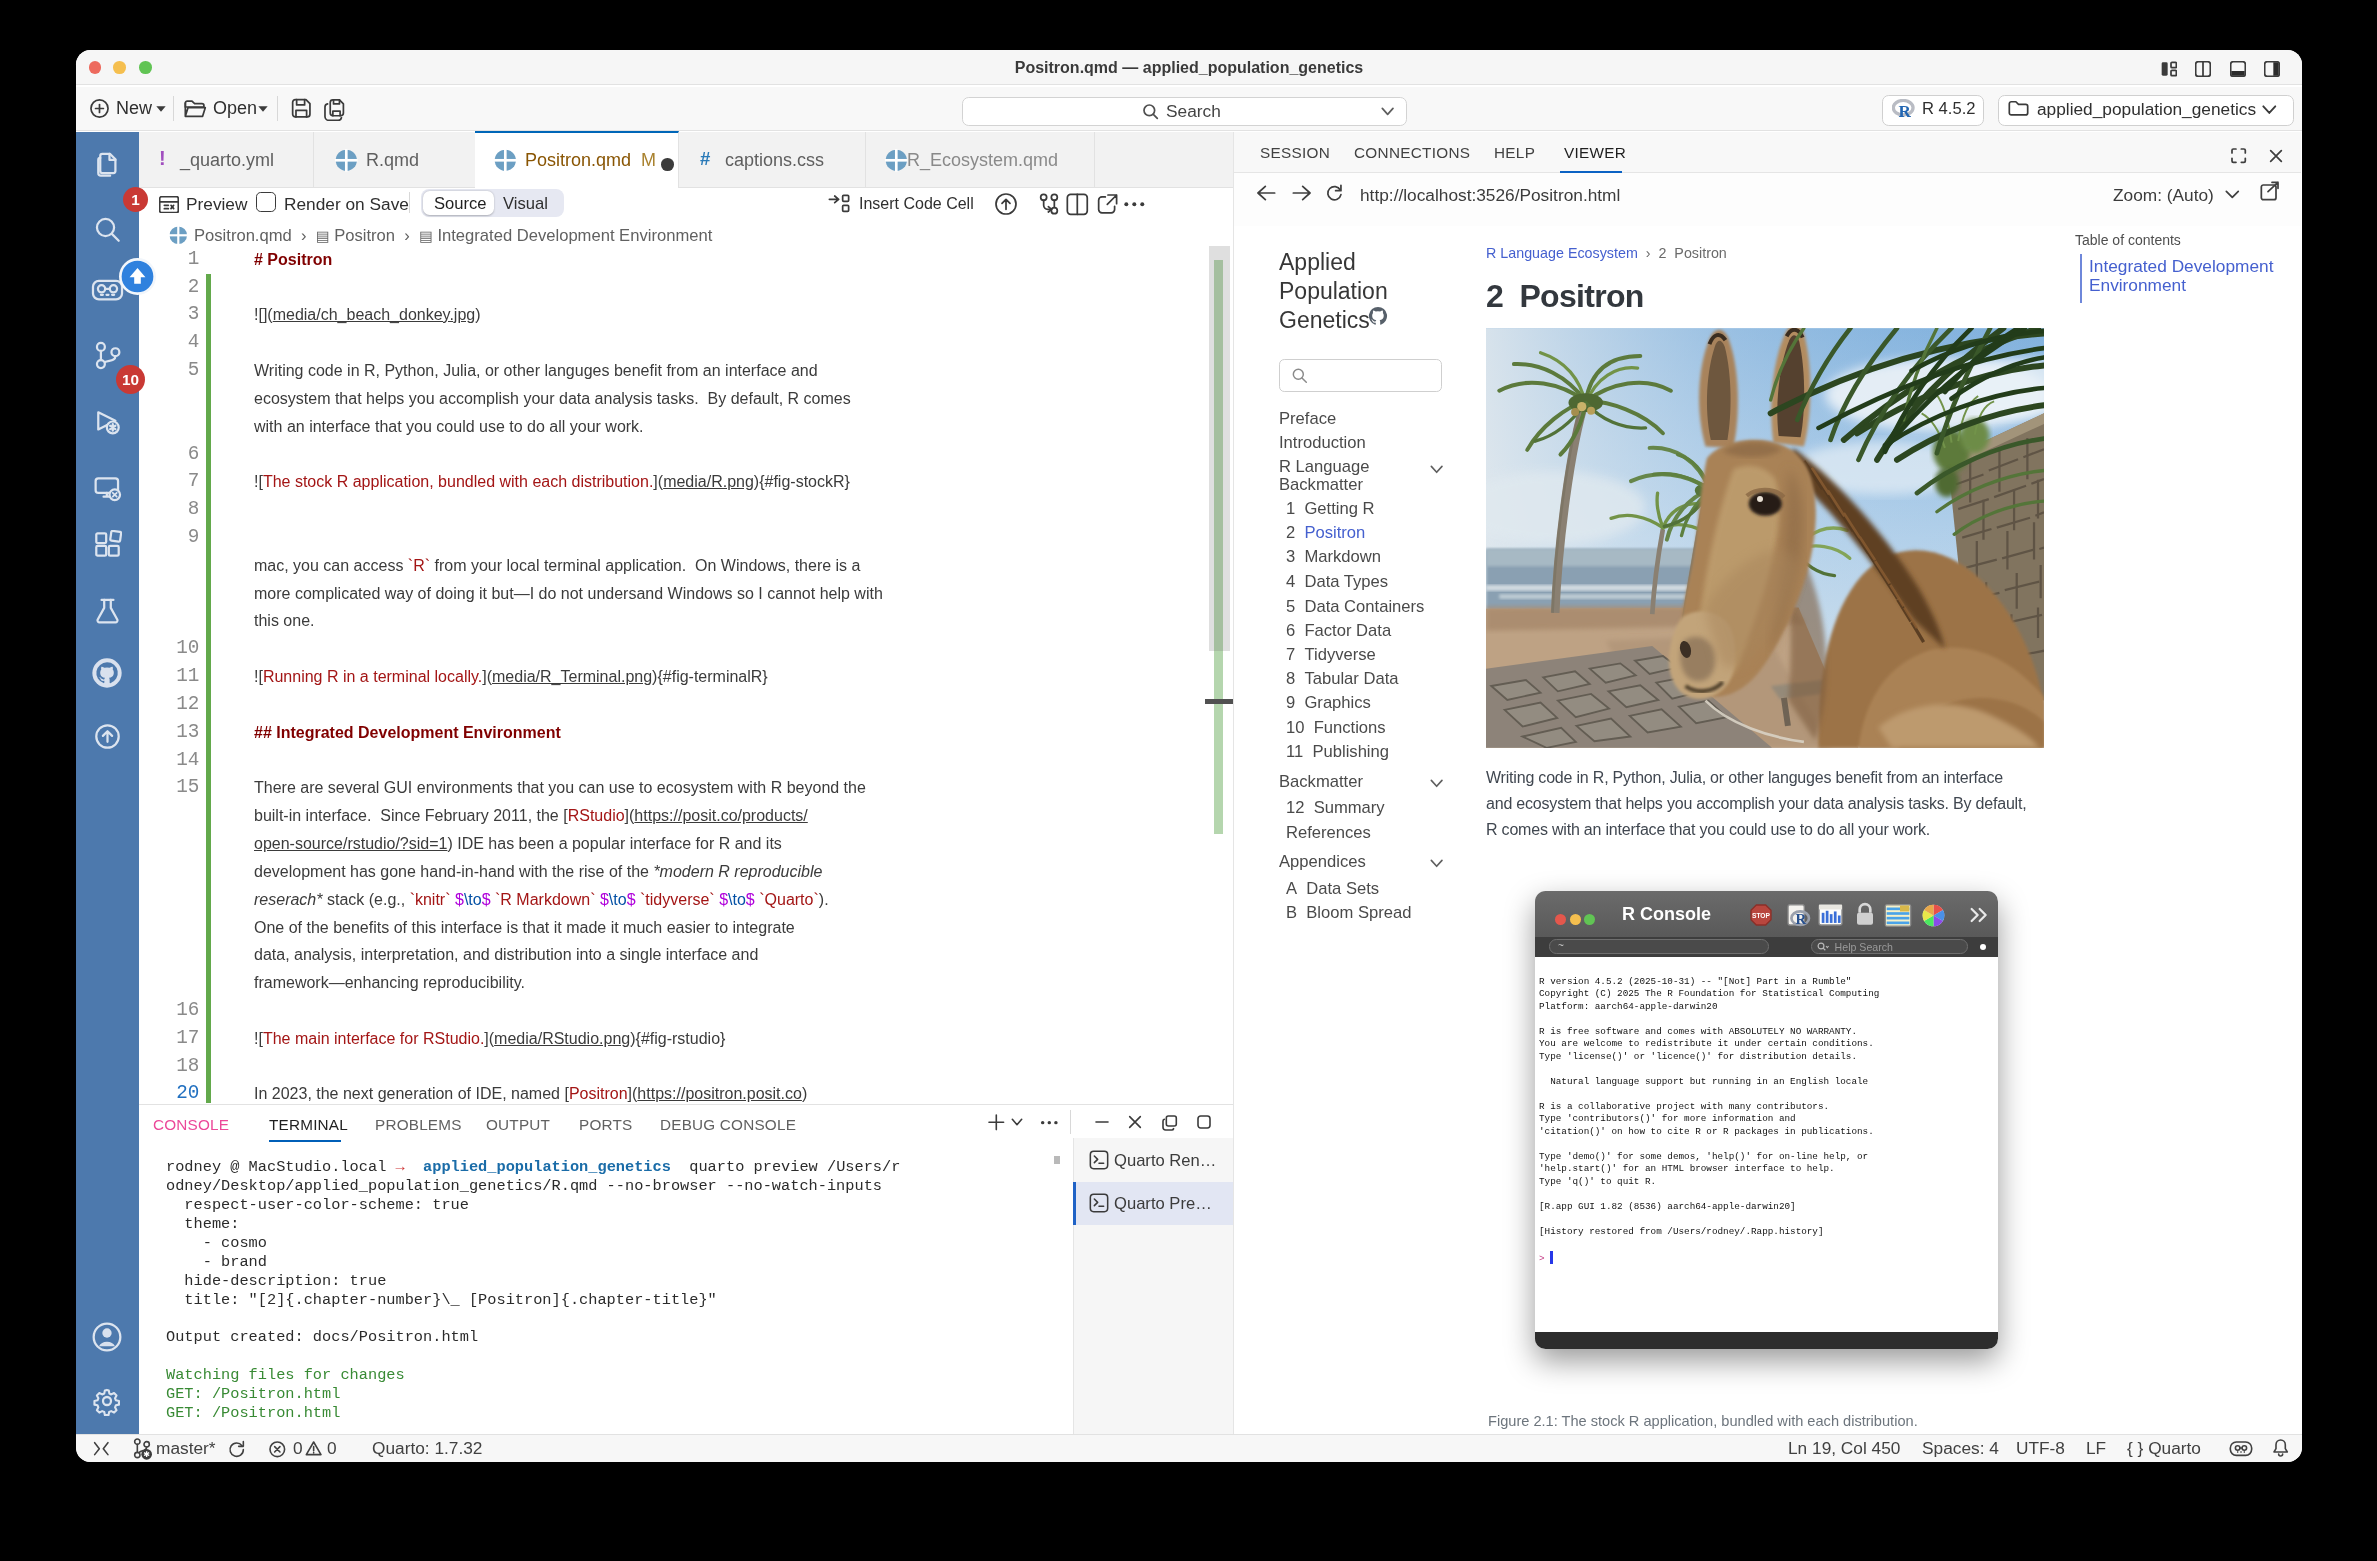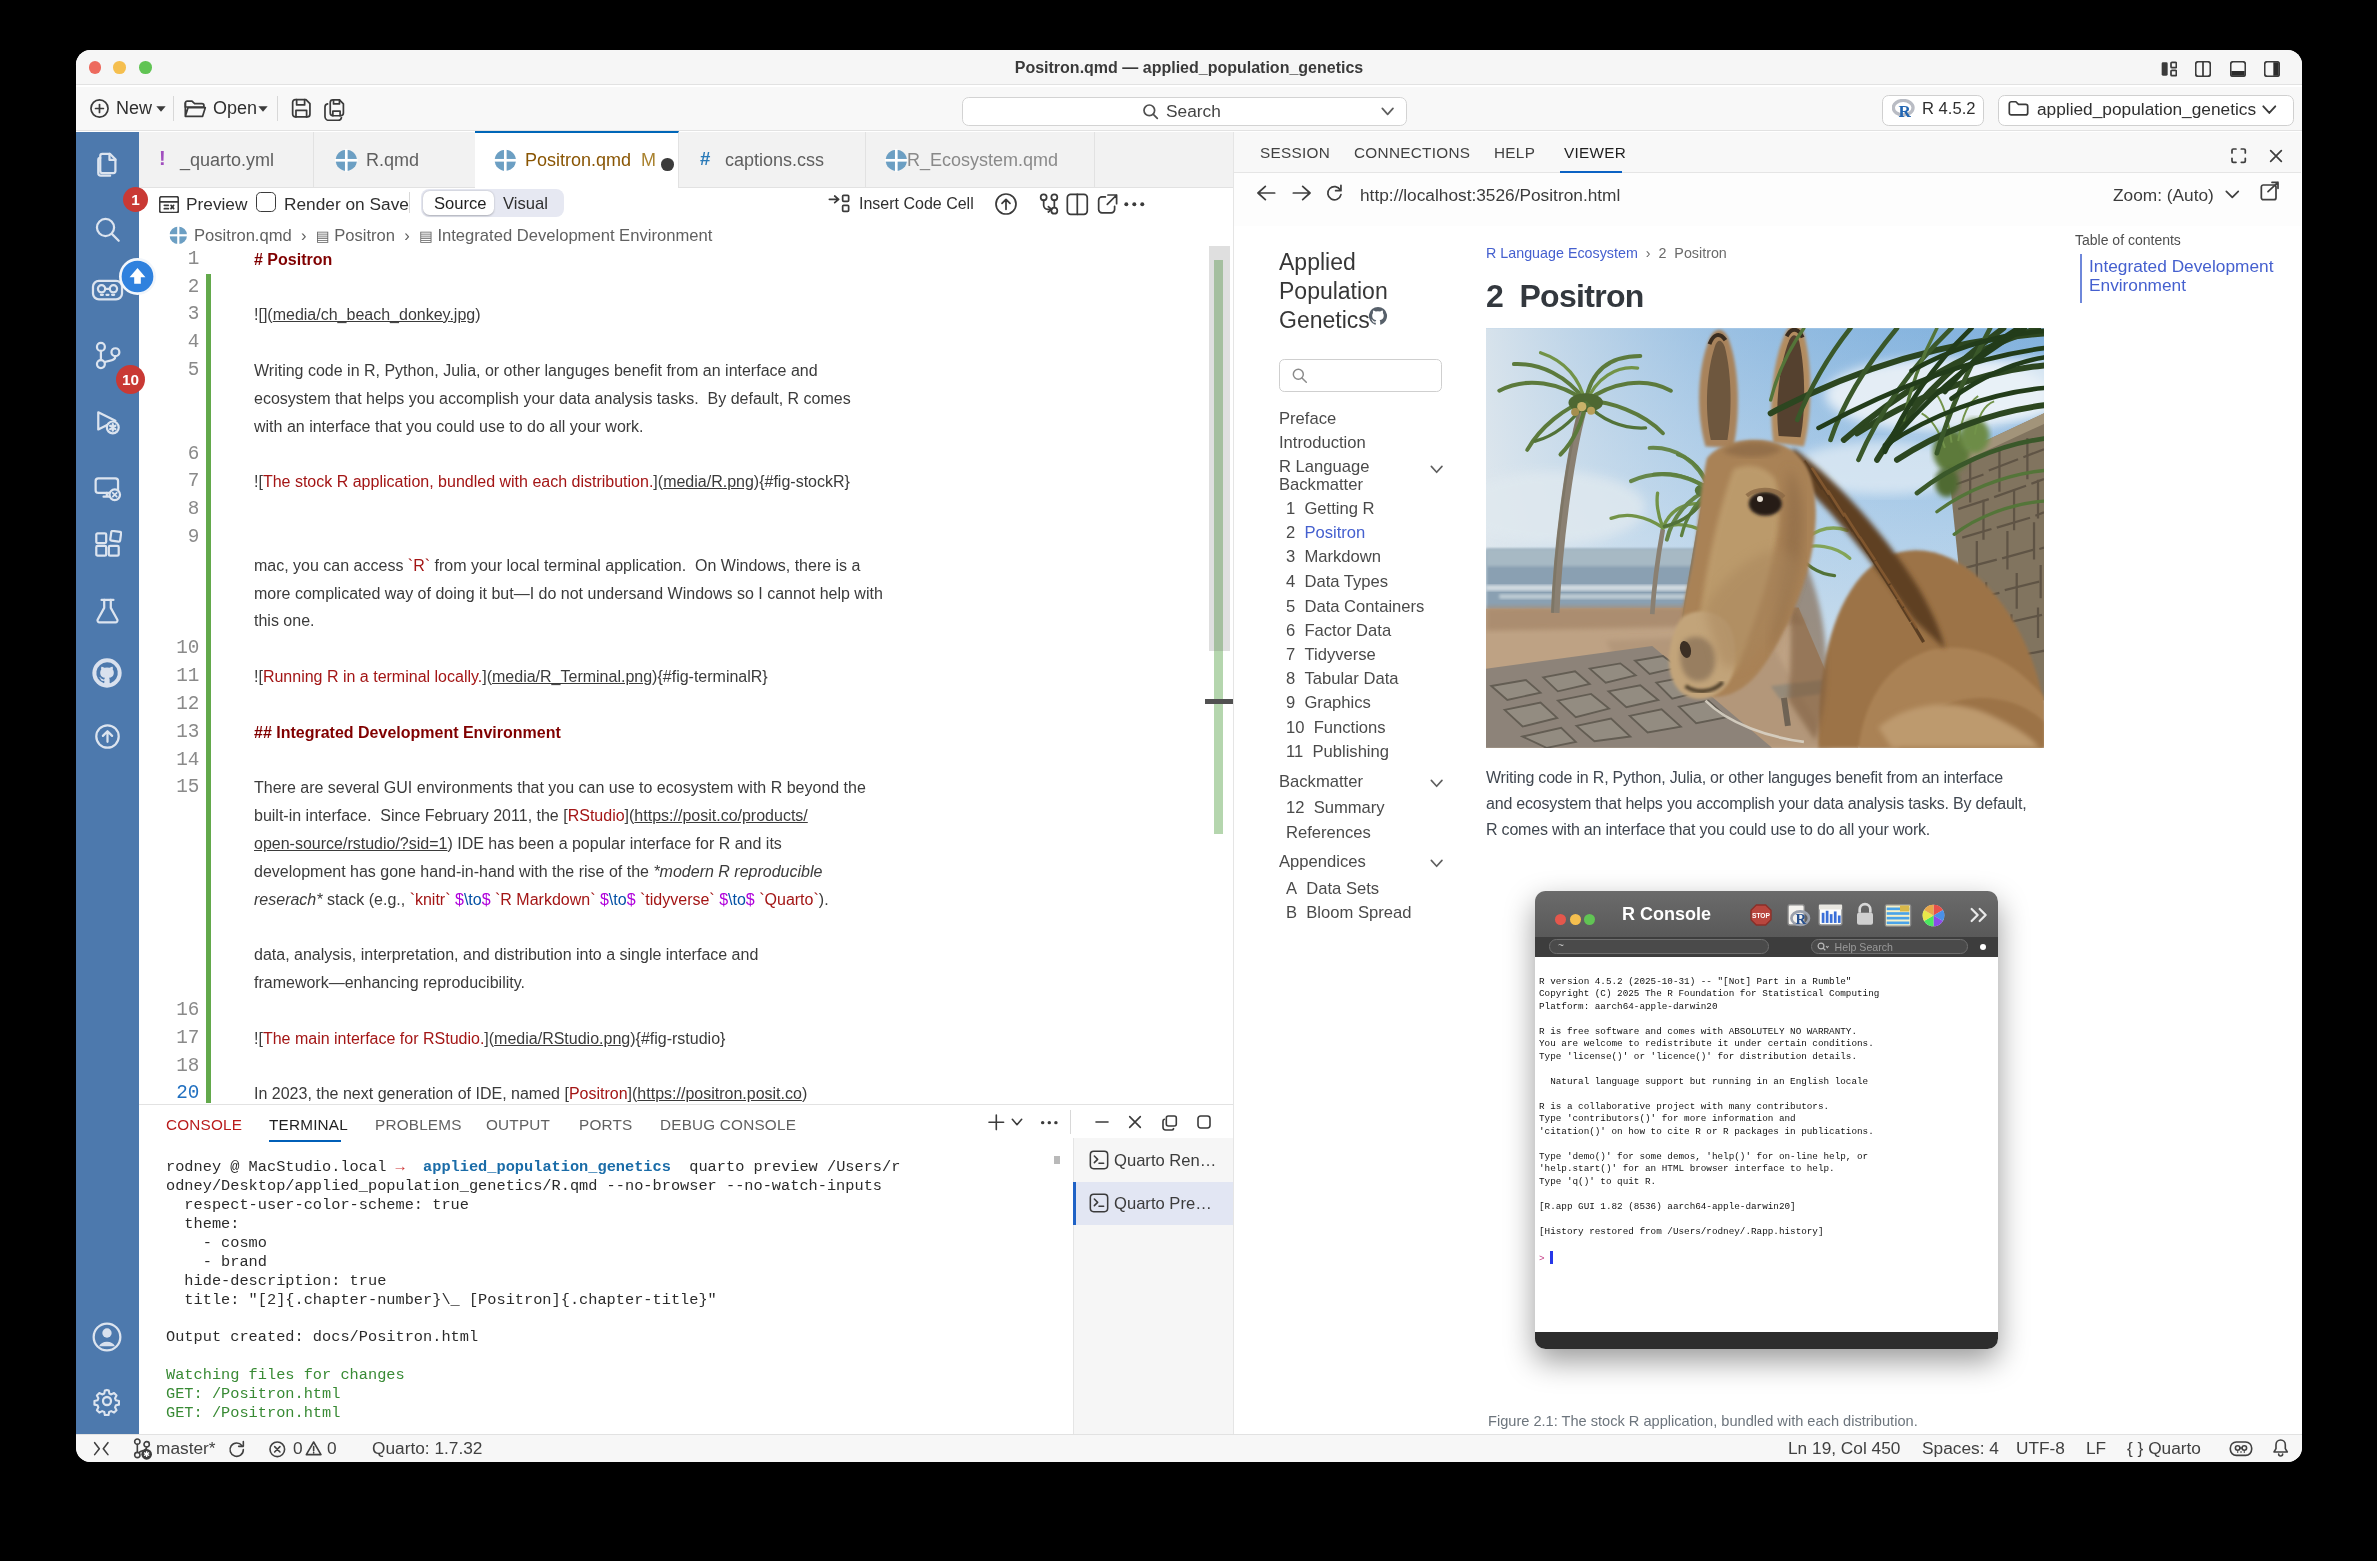--- a/index.html
+++ b/index.html
@@ -312,37 +312,38 @@
       <div class="ln" style="left:9.3px;top:473px;">13</div>
       <div class="cl" style="top:473px"><span class="mh">## Integrated Development Environment</span></div>
       <div class="ln" style="left:9.3px;top:501px;">14</div>
       <div class="cl" style="top:501px"></div>
       <div class="ln" style="left:9.3px;top:528px;">15</div>
       <div class="cl" style="top:528px">There are several GUI environments that you can use to ecosystem with R beyond the</div>
       <div class="cl" style="top:556px">built-in interface.  Since February 2011, the [<span class="mr">RStudio</span>](<span class="mu">https://posit.co/products/</span></div>
       <div class="cl" style="top:584px"><span class="mu">open-source/rstudio/?sid=1</span>) IDE has been a popular interface for R and its</div>
       <div class="cl" style="top:612px">development has gone hand-in-hand with the rise of the <span class="mi">*modern R reproducible</span></div>
       <div class="cl" style="top:640px"><span class="mi">reserach*</span> stack (e.g., <span class="mr">`knitr`</span> <span class="mm">$</span><span class="mt">\to</span><span class="mm">$</span> <span class="mr">`R Markdown`</span> <span class="mm">$</span><span class="mt">\to</span><span class="mm">$</span> <span class="mr">`tidyverse`</span> <span class="mm">$</span><span class="mt">\to</span><span class="mm">$</span> <span class="mr">`Quarto`</span>).</div>
+      <div class="cl" style="top:668px">One of the benefits of this interface is that it made it much easier to integrate</div>
       <div class="cl" style="top:695px">data, analysis, interpretation, and distribution into a single interface and</div>
       <div class="cl" style="top:723px">framework—enhancing reproducibility.</div>
       <div class="ln" style="left:9.3px;top:751px;">16</div>
       <div class="cl" style="top:751px"></div>
       <div class="ln" style="left:9.3px;top:779px;">17</div>
       <div class="cl" style="top:779px">![<span class="mr">The main interface for RStudio.</span>](<span class="mu">media/RStudio.png</span>){#fig-rstudio}</div>
       <div class="ln" style="left:9.3px;top:807px;">18</div>
       <div class="cl" style="top:807px"></div>
       <div class="ln" style="left:9.3px;top:834px;color:#2170c0;">20</div>
       <div class="cl" style="top:834px">In 2023, the next generation of IDE, named [<span class="mr">Positron</span>](<span class="mu">https://positron.posit.co</span>)</div>
       <div class="abs gut" style="top:28px;height:829px;left:67px"></div>
       <div class="abs" style="left:1075px;top:14px;width:9.3px;height:574px;background:#b5d6ae"></div>
       <div class="abs" style="left:1070px;top:0px;width:20.6px;height:405px;background:rgba(110,110,110,.22)"></div>
       <div class="abs" style="left:1066px;top:453px;width:29px;height:4.7px;background:#515151"></div>
     </div>
     <div class="abs panel">
-      <div class="ptab" style="left:27px;color:#b91c1c">CONSOLE</div>
+      <div class="ptab" style="left:14px;color:#ec4899">CONSOLE</div>
       <div class="ptab" style="left:130px;color:#1f1f1f">TERMINAL</div>
       <div class="ptab" style="left:236px;color:#616161">PROBLEMS</div>
       <div class="ptab" style="left:347px;color:#616161">OUTPUT</div>
       <div class="ptab" style="left:440px;color:#616161">PORTS</div>
       <div class="ptab" style="left:521px;color:#616161">DEBUG CONSOLE</div>
       <div class="abs" style="left:130px;top:35px;width:72px;height:2px;background:#005fb8"></div>
       <svg class="abs" style="left:848px;top:8px" width="18.6" height="18.6" viewBox="0 0 28 28" fill="none">
         <line x1="14" y1="3" x2="14" y2="25" stroke="#3b3b3b" stroke-width="2.4" stroke-linecap="round" stroke-linejoin="round"></line>
         <line x1="3" y1="14" x2="25" y2="14" stroke="#3b3b3b" stroke-width="2.4" stroke-linecap="round" stroke-linejoin="round"></line>
       </svg>

